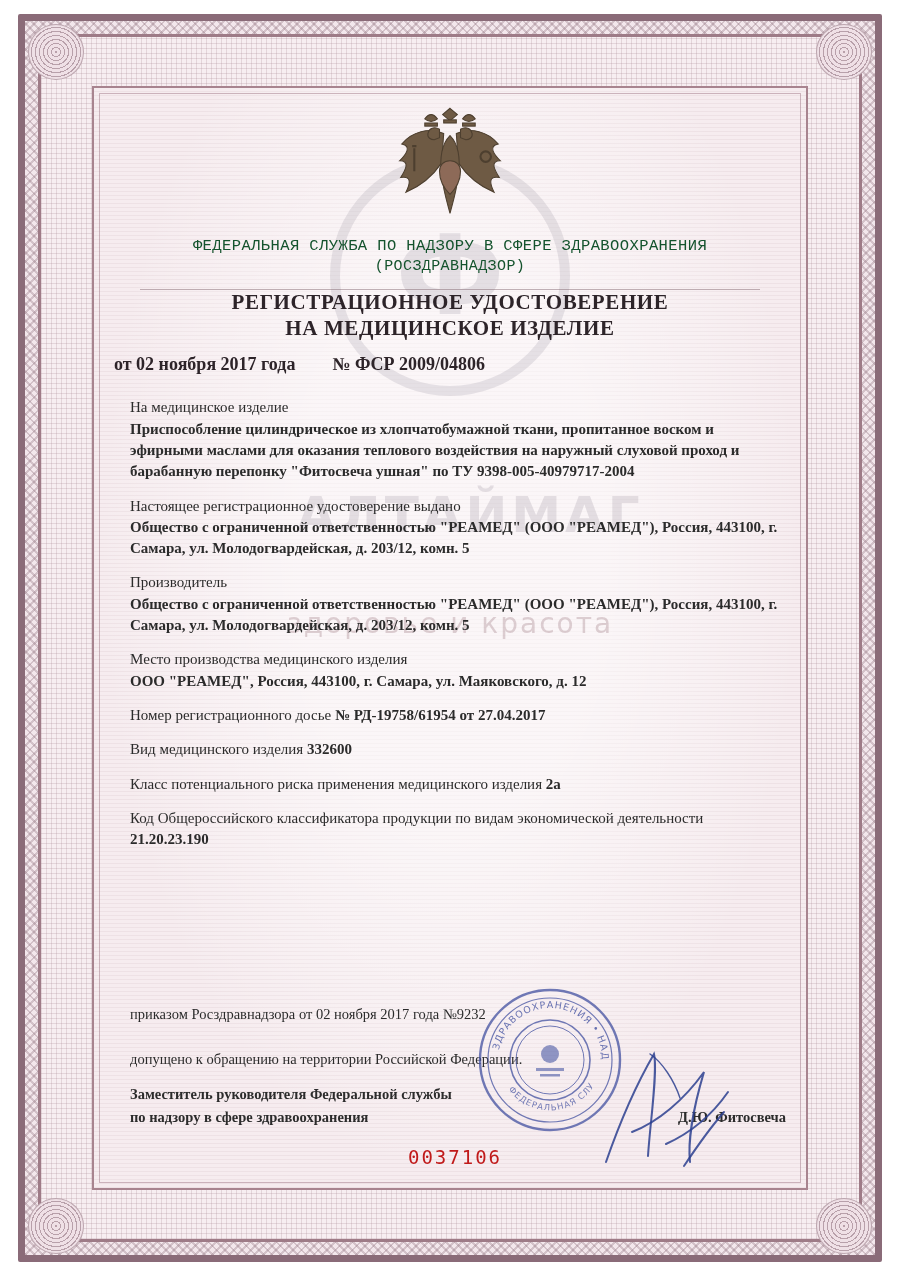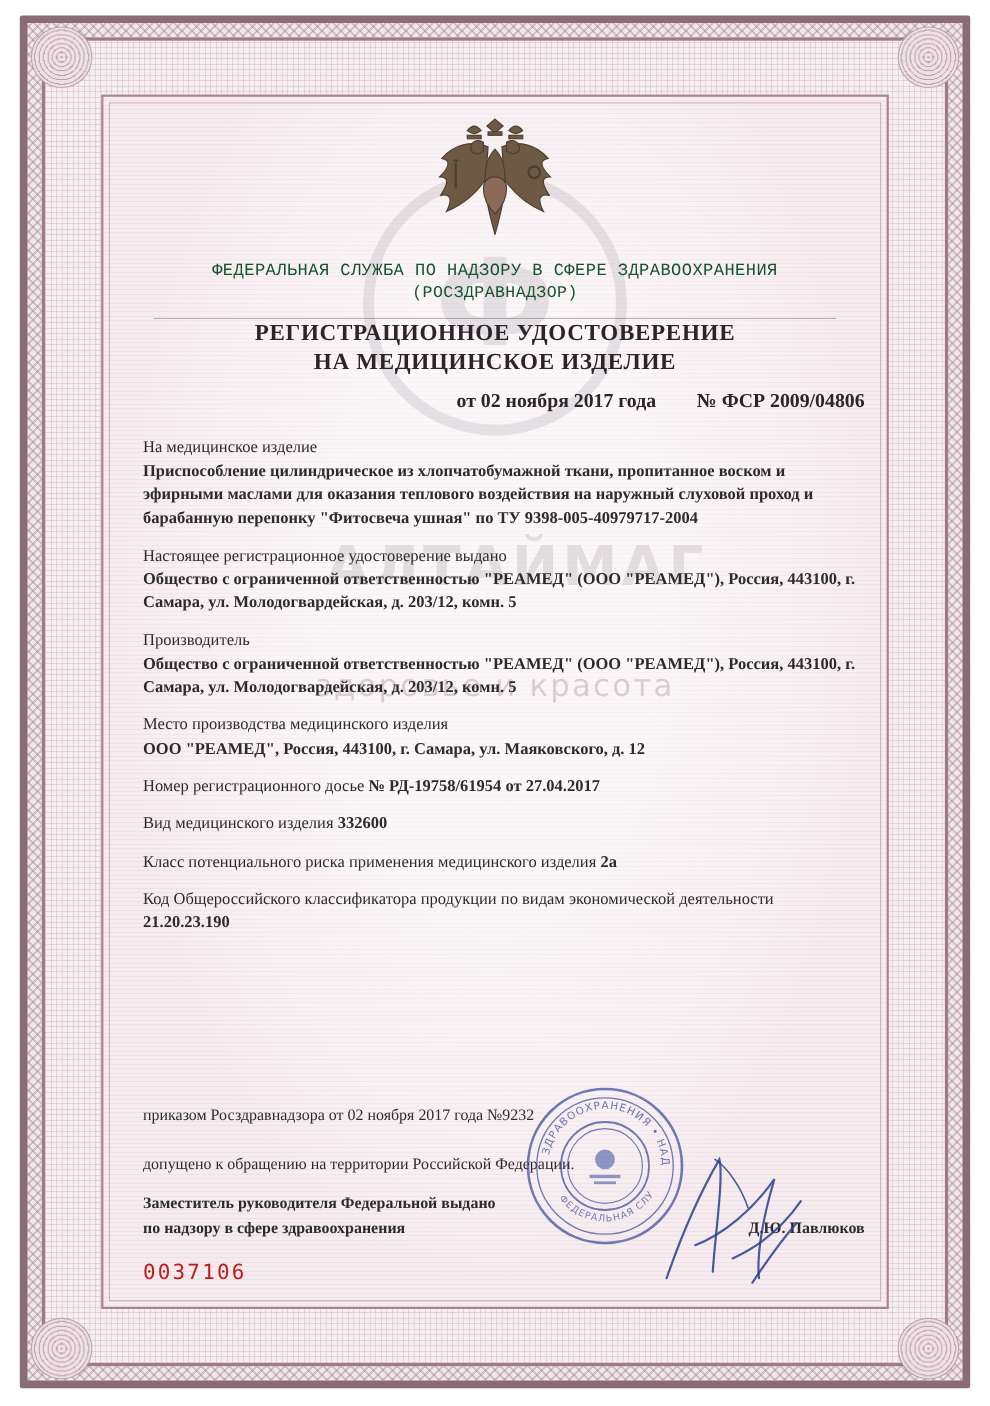--- a/index.html
+++ b/index.html
@@ -182,21 +182,21 @@
     margin-top: 0;
     font-size: 21px;
     font-weight: 700;
     letter-spacing: .6px;
     line-height: 1.22;
     color: #2d2429;
   }
   .dateline {
     position: relative;
     z-index: 7;
-    text-align: right;
+    text-align: left;
     margin-top: 13px;
     font-size: 18px;
     font-weight: 700;
     color: #2d2429;
   }
   .dateline .gap { display: inline-block; width: 28px; }
 
   .body {
     position: relative;
     z-index: 7;
@@ -227,21 +227,21 @@
   }
   .sign-row {
     margin-top: 2px;
     display: flex;
     justify-content: space-between;
     align-items: flex-end;
     font-weight: 700;
   }
   .number {
     margin-top: 16px;
-    text-align: left;
+    text-align: center;
     font-family: "DejaVu Sans Mono", monospace;
     font-size: 19px;
     letter-spacing: 2px;
     color: #c01a1a;
     padding-right: 6px;
   }
 
   
   .stamp {
     position: absolute;
@@ -408,22 +408,22 @@
           <path d="M74 108 C96 98 118 82 136 56"></path>
           <path d="M92 130 C104 112 118 92 132 76"></path>
           <path d="M58 18 C70 26 82 44 88 62" stroke-width="1.4"></path>
         </g>
       </svg>
     </div>
 
     <div class="footer">
       <div class="order">приказом Росздравнадзора от 02 ноября 2017 года №9232</div>
       <div class="order">допущено к обращению на территории Российской Федерации.</div>
-      <div class="post">Заместитель руководителя Федеральной выдано</div>
+      <div class="post">Заместитель руководителя Федеральной службы</div>
       <div class="sign-row">
         <span>по надзору в сфере здравоохранения</span>
-        <span>Д.Ю. Павлюков</span>
+        <span>Д.Ю. Фитосвеча</span>
       </div>
       <div class="number">0037106</div>
     </div>
 
   </div>
 </div>
 
 </body></html>

